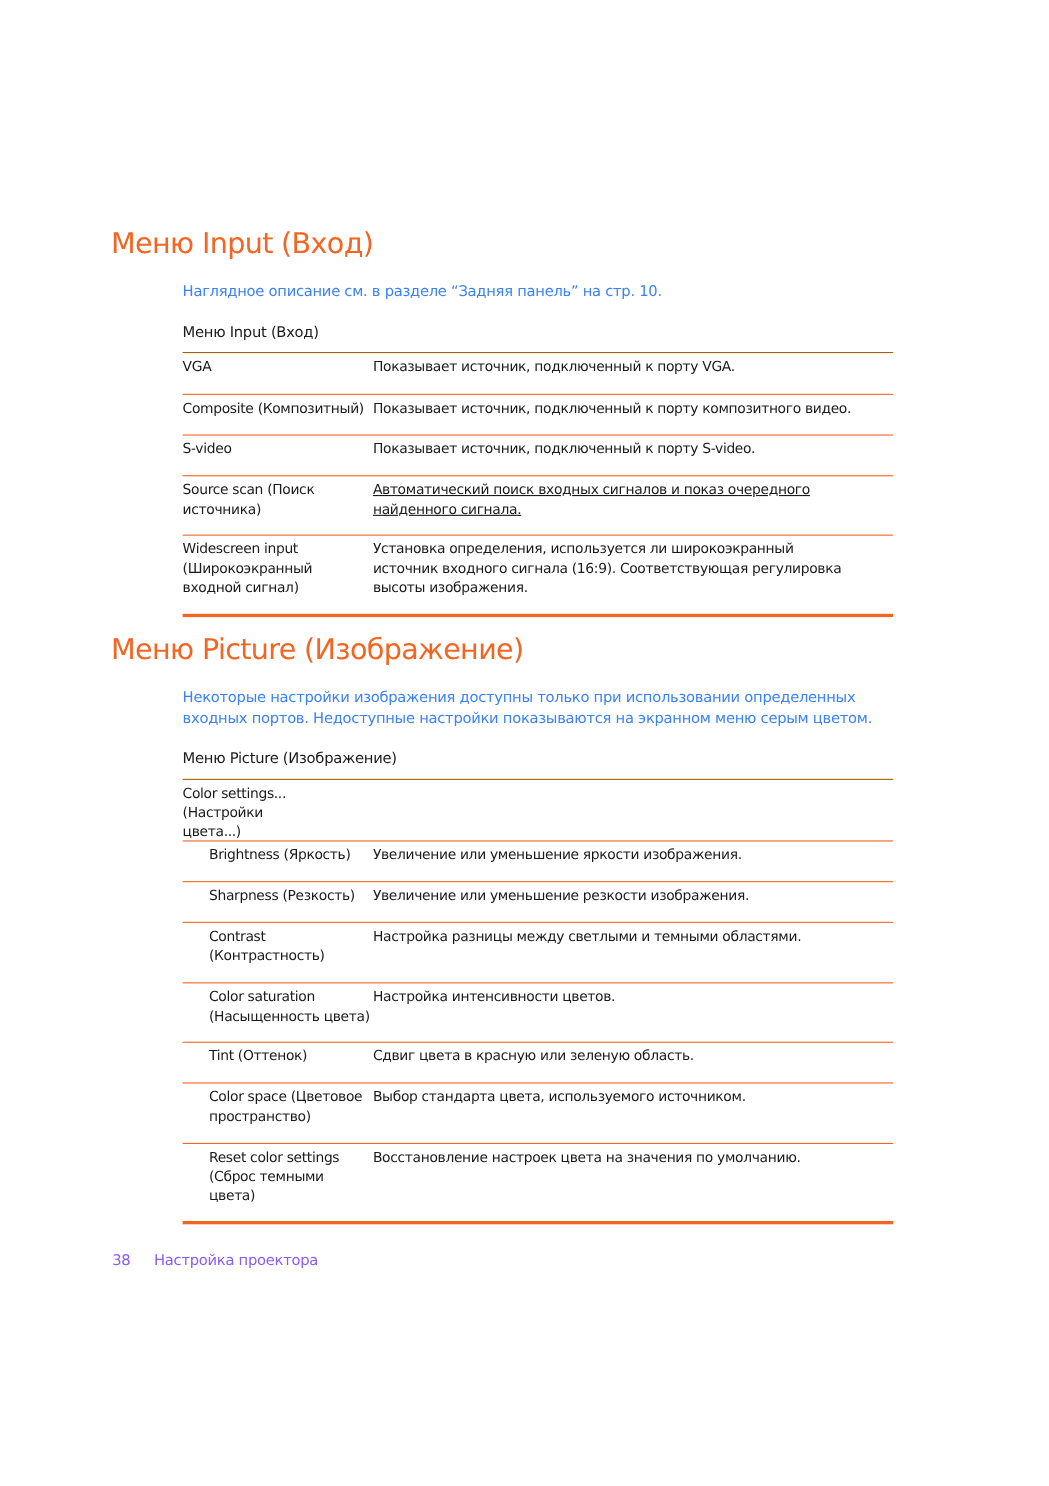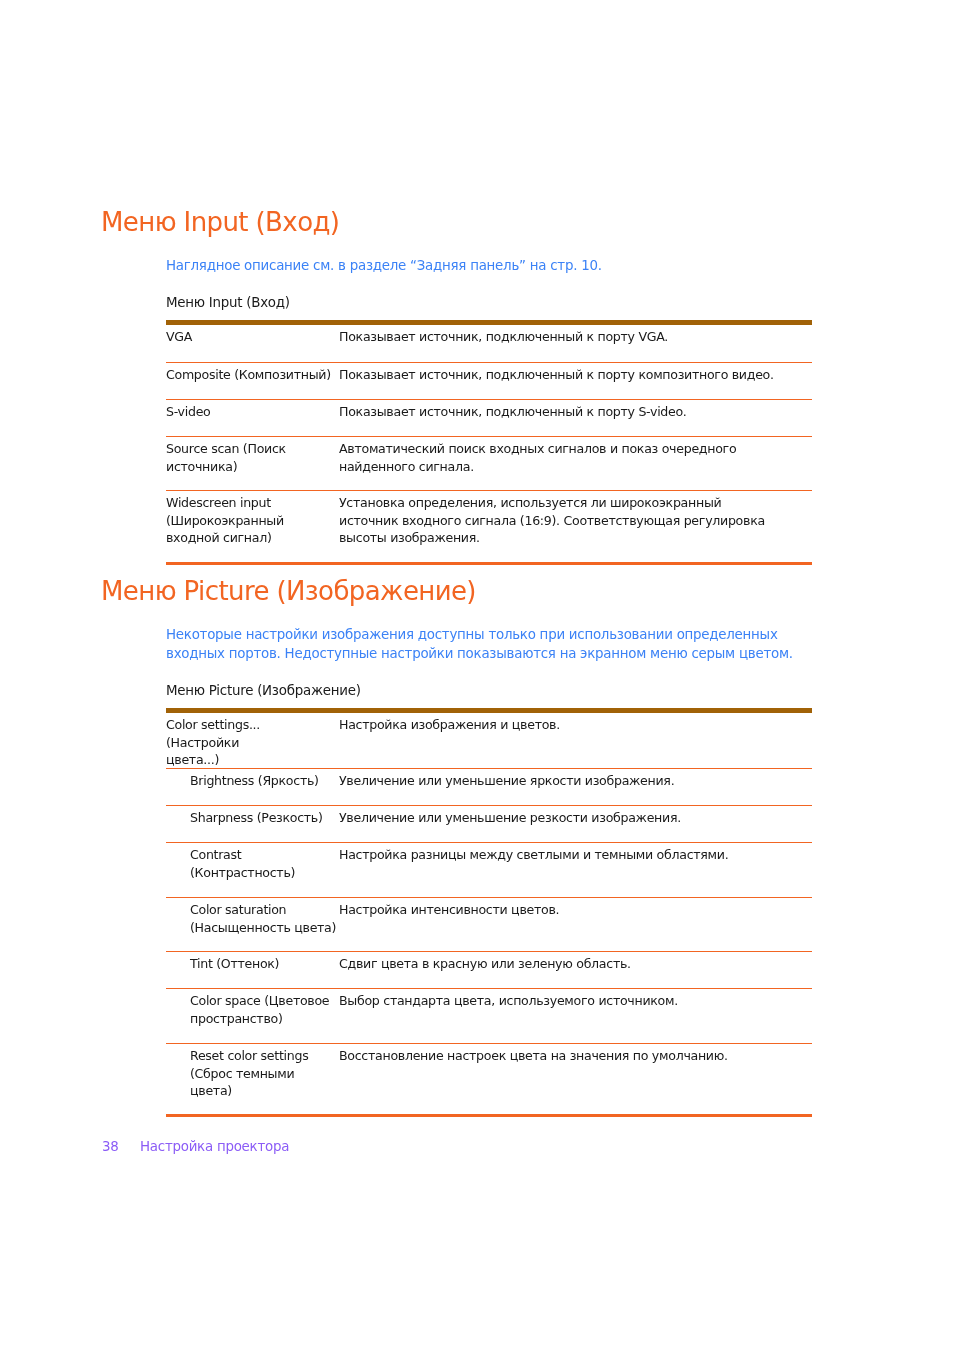--- a/index.html
+++ b/index.html
@@ -50,21 +50,21 @@
       font-size: 13.4px;
       line-height: 19px;
       letter-spacing: -0.25px;
       color: #1a1a1a;
       white-space: nowrap;
     }
     .menu-table {
       position: absolute;
       left: 166px;
       width: 646px;
-      border-top: 5px solid #a16207;
+      border-top: 1px solid #a16207;
       border-bottom: 3px solid #f26522;
     }
     .row {
       display: flex;
       border-top: 1px solid #f26522;
       box-sizing: border-box;
       font-size: 12.6px;
       line-height: 17.5px;
       letter-spacing: -0.3px;
       color: #1a1a1a;
@@ -120,38 +120,37 @@
     <div class="row" style="height:37px;">
       <div class="cell-name">Composite (Композитный)</div>
       <div class="cell-desc">Показывает источник, подключенный к порту композитного видео.</div>
     </div>
     <div class="row" style="height:37px;">
       <div class="cell-name">S-video</div>
       <div class="cell-desc">Показывает источник, подключенный к порту S-video.</div>
     </div>
     <div class="row" style="height:54px;">
       <div class="cell-name" style="padding-right:30px;">Source scan (Поиск источника)</div>
-      <div class="cell-desc" style="padding-right:70px;">Автоматический поиск входных сигналов и показ очередного найденного сигнала.</div>
+      <div class="cell-desc" style="padding-right:70px;text-decoration:underline;">Автоматический поиск входных сигналов и показ очередного найденного сигнала.</div>
     </div>
     <div class="row" style="height:72px;">
       <div class="cell-name" style="padding-right:40px;">Widescreen input (Широкоэкранный входной сигнал)</div>
       <div class="cell-desc" style="padding-right:40px;">Установка определения, используется ли широкоэкранный источник входного сигнала (16:9). Соответствующая регулировка высоты изображения.</div>
     </div>
   </div>
 
   <h1 class="heading" style="top:575px;">Меню Picture (Изображение)</h1>
 
   <p class="para" style="top:625px;">Некоторые настройки изображения доступны только при использовании определенных входных портов. Недоступные настройки показываются на экранном меню серым цветом.</p>
 
   <p class="caption" style="top:681px;">Меню Picture (Изображение)</p>
 
   <div class="menu-table" style="top:708px;">
     <div class="row" style="height:55px;">
       <div class="cell-name" style="padding-right:50px;">Color settings... (Настройки цвета...)</div>
-      <div class="cell-desc">Настройка изображения и цветов.</div>
     </div>
     <div class="row" style="height:37px;">
       <div class="cell-name sub">Brightness (Яркость)</div>
       <div class="cell-desc">Увеличение или уменьшение яркости изображения.</div>
     </div>
     <div class="row" style="height:37px;">
       <div class="cell-name sub">Sharpness (Резкость)</div>
       <div class="cell-desc">Увеличение или уменьшение резкости изображения.</div>
     </div>
     <div class="row" style="height:55px;">

